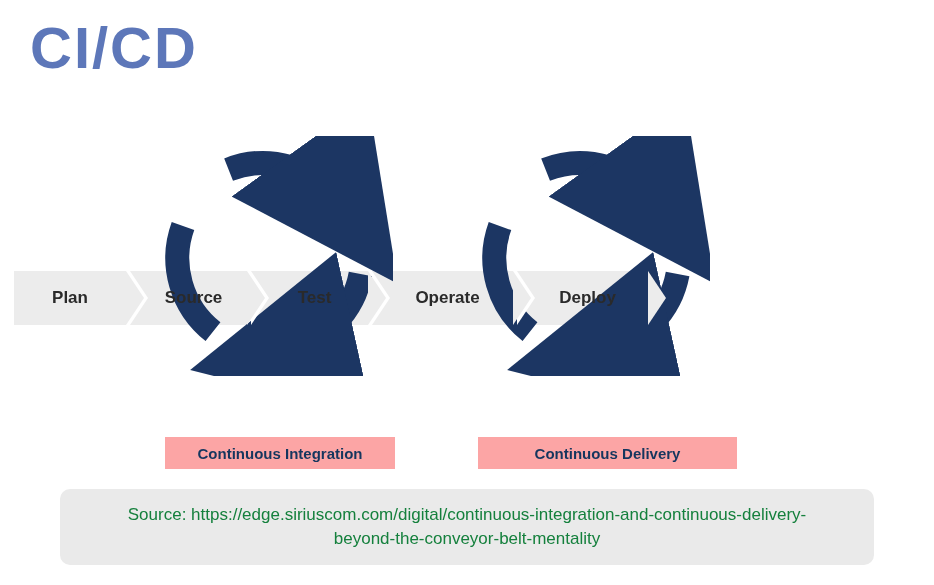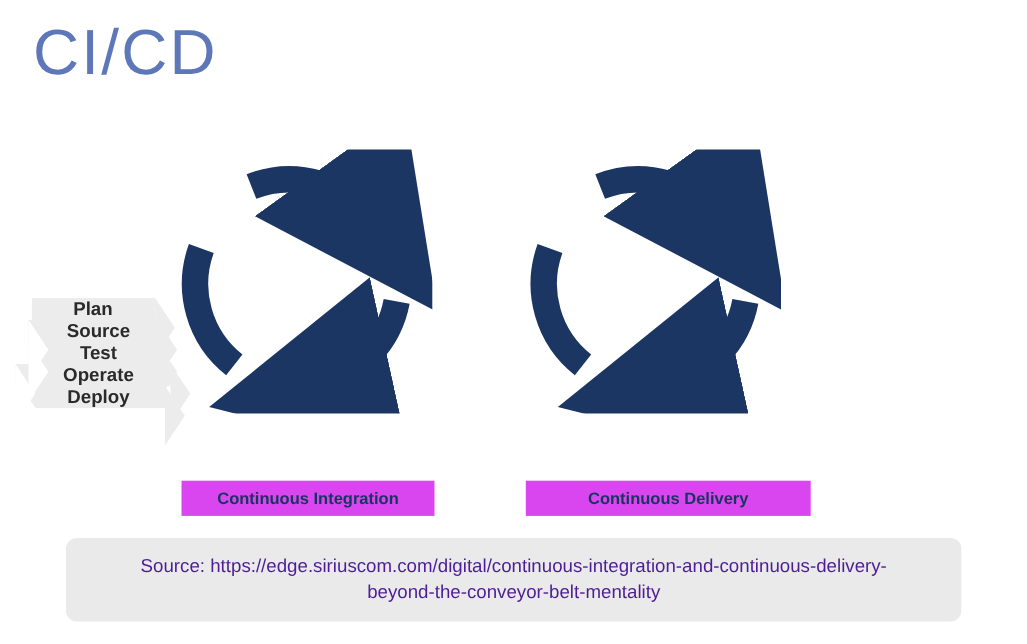--- a/index.html
+++ b/index.html
@@ -10,32 +10,31 @@
     background: #ffffff;
     font-family: -apple-system, BlinkMacSystemFont, "Segoe UI", Arial, sans-serif;
     position: relative;
     overflow: hidden;
   }
   .title {
     position: absolute;
     top: 14px;
     left: 30px;
     font-size: 58px;
-    font-weight: 400;
+    font-weight: 700;
     letter-spacing: 2px;
     color: #5d77b9;
   }
   .pipeline {
     position: absolute;
     top: 271px;
     left: 14px;
     height: 54px;
     display: flex;
     align-items: center;
-    flex-direction: column;
   }
   .chevron-step {
     position: relative;
     height: 54px;
     display: flex;
     align-items: center;
     justify-content: center;
     font-size: 17px;
     font-weight: 600;
     color: #2a2a2a;
@@ -66,42 +65,42 @@
     border-left: 18px solid #ffffff;
     z-index: 1;
   }
   .chevron-step:first-child::before { display: none; }
   .chevron-step span { position: relative; z-index: 3; padding-left: 10px; }
   .chevron-step:first-child span { padding-left: 0; }
 
   .loop-badge {
     position: absolute;
     height: 32px;
-    background: #d946ef;
+    background: #fca5a5;
     color: #15365e;
     font-size: 15px;
     font-weight: 600;
     display: flex;
     align-items: center;
     justify-content: center;
   }
   .badge-ci { top: 437px; left: 165px; width: 230px; }
   .badge-cd { top: 437px; left: 478px; width: 259px; }
 
   .source-box {
     position: absolute;
     bottom: 20px;
     left: 60px;
     right: 60px;
     background: #eaeaea;
     border-radius: 10px;
     padding: 14px 40px;
     text-align: center;
     font-size: 17px;
-    color: #4c1d95;
+    color: #15803d;
     line-height: 1.4;
   }
 
   .cycle-arrows {
     position: absolute;
     width: 240px;
     height: 240px;
     pointer-events: none;
   }
   .cycle-ci { top: 136px; left: 153px; }

